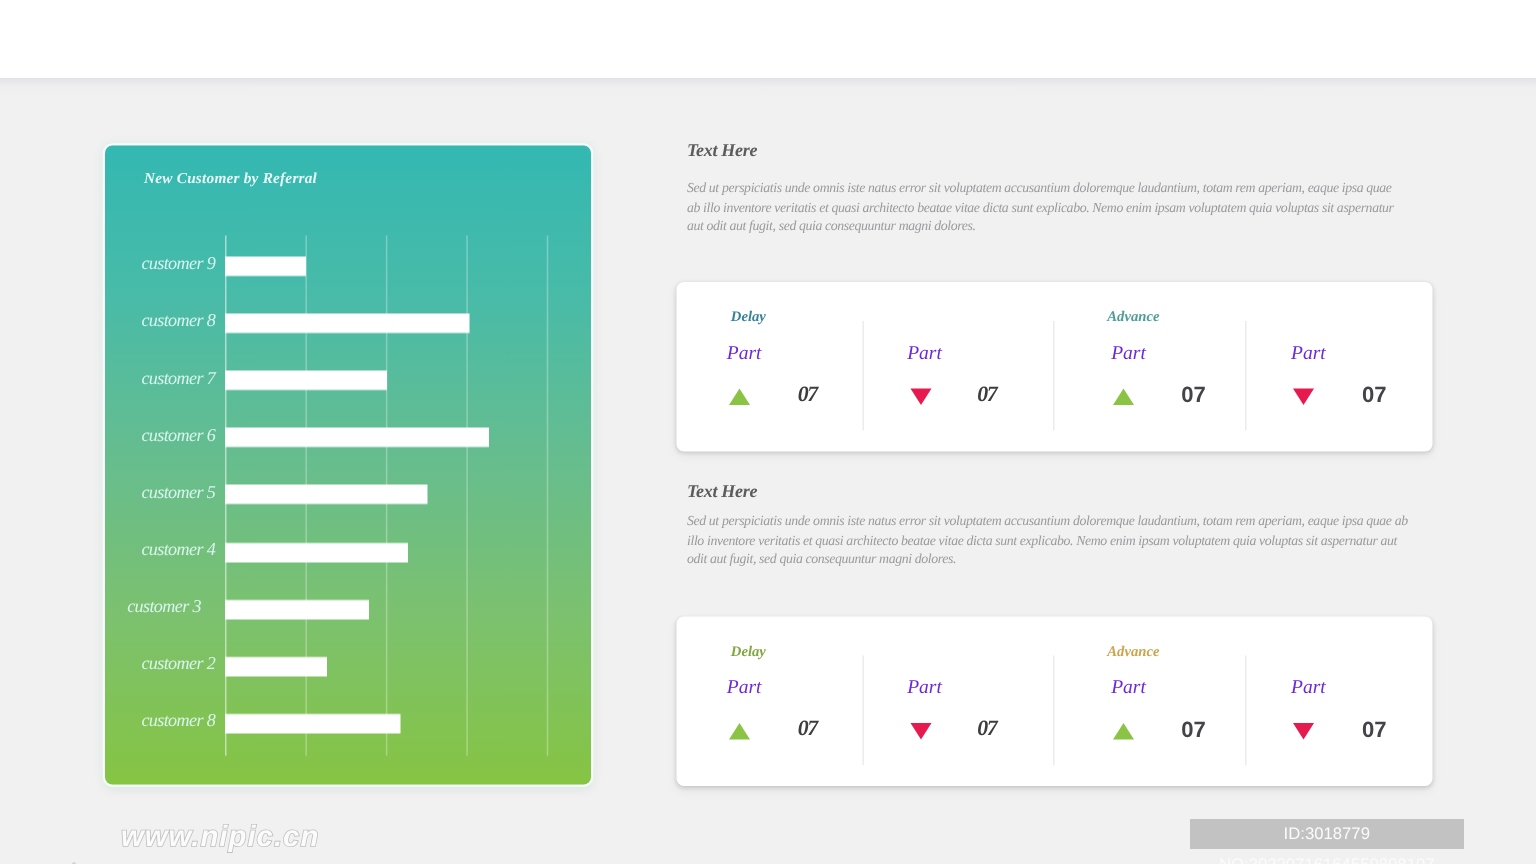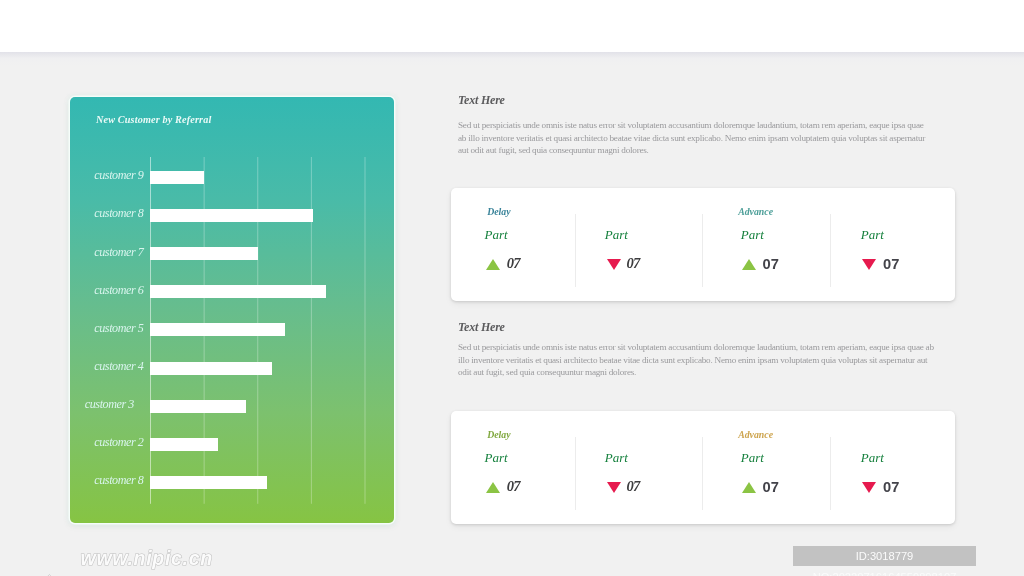--- a/index.html
+++ b/index.html
@@ -23,28 +23,28 @@
   #chart-title{position:absolute;left:26px;top:17px;font-style:italic;font-weight:bold;
     font-size:10.2px;color:#eafaf7;letter-spacing:.15px;}
   #plot{position:absolute;left:0;top:0;width:324px;height:492px;}
 
   .bar-label{position:absolute;font-style:italic;font-size:12.1px;letter-spacing:-0.42px;color:#d9f5ee;
     text-align:right;right:240px;white-space:nowrap;}
   .bar{position:absolute;background:#ffffff;height:13px;border-radius:0;}
 
   
   .section-title{position:absolute;font-style:italic;font-weight:bold;font-size:12px;color:#5c5c5e;letter-spacing:-0.2px;}
-  .para{position:absolute;font-size:9.2px;line-height:12.6px;letter-spacing:-0.25px;color:#9a9a9d;text-align:left;}
+  .para{position:absolute;font-style:italic;font-size:9.2px;line-height:12.6px;letter-spacing:-0.25px;color:#9a9a9d;text-align:left;}
 
   .kpi-card{position:absolute;background:#fff;border-radius:5px;
     box-shadow:0 1px 3px rgba(0,0,0,.14),0 3px 7px rgba(0,0,0,.05);}
   .kpi-div{position:absolute;width:1px;background:#ececec;}
   .kpi-tag{position:absolute;font-style:italic;font-weight:bold;font-size:9.8px;white-space:nowrap;}
-  .kpi-part{position:absolute;font-style:italic;font-size:13px;color:#15803d;white-space:nowrap;}
-  .kpi-num{position:absolute;white-space:nowrap;}
+  .kpi-part{position:absolute;font-style:italic;font-size:13px;color:#6d28d9;white-space:nowrap;}
+  .kpi-num{position:absolute;white-space:nowrap;margin-left:25px;}
   .num-serif{font-family:"Liberation Serif",serif;font-style:italic;font-weight:bold;font-size:14.6px;letter-spacing:-0.9px;color:#3d3d3f;}
   .num-sans{font-family:"Liberation Sans",sans-serif;font-weight:bold;font-size:14.7px;color:#43434a;}
   .tri{position:absolute;width:0;height:0;}
   .tri-up{border-left:7.1px solid transparent;border-right:7.1px solid transparent;border-bottom:11.4px solid #8bc444;}
   .tri-dn{border-left:7.1px solid transparent;border-right:7.1px solid transparent;border-top:11.4px solid #e61a4e;}
 
   
   #wm{position:absolute;left:16px;top:543.5px;font-family:"Liberation Sans",sans-serif;
       font-weight:bold;font-style:italic;color:#fbfbfb;white-space:nowrap;
       -webkit-text-stroke:1.1px #bfbfbf;paint-order:stroke fill;}

